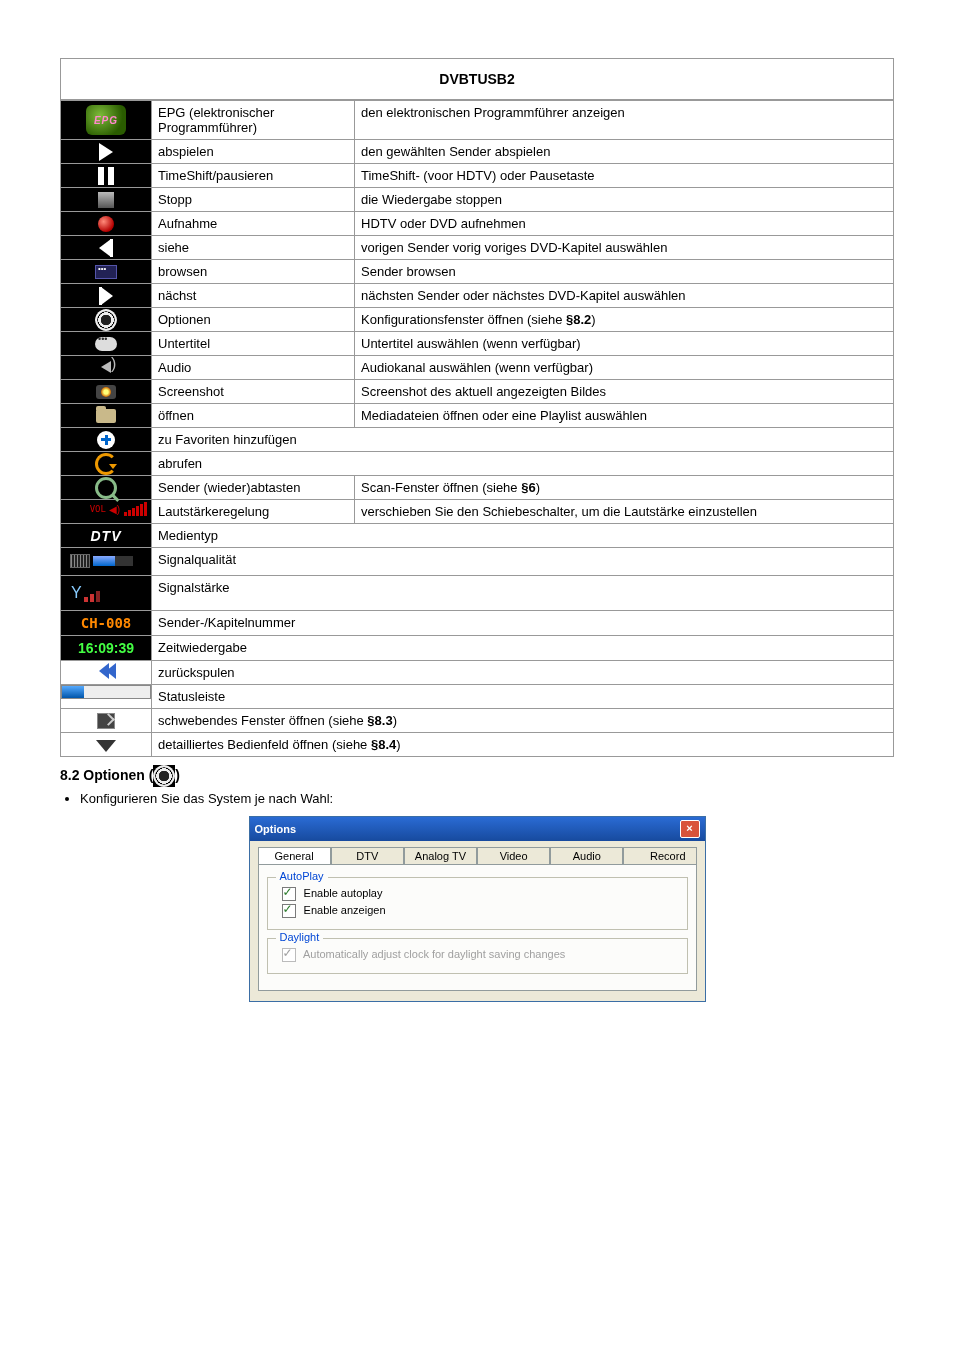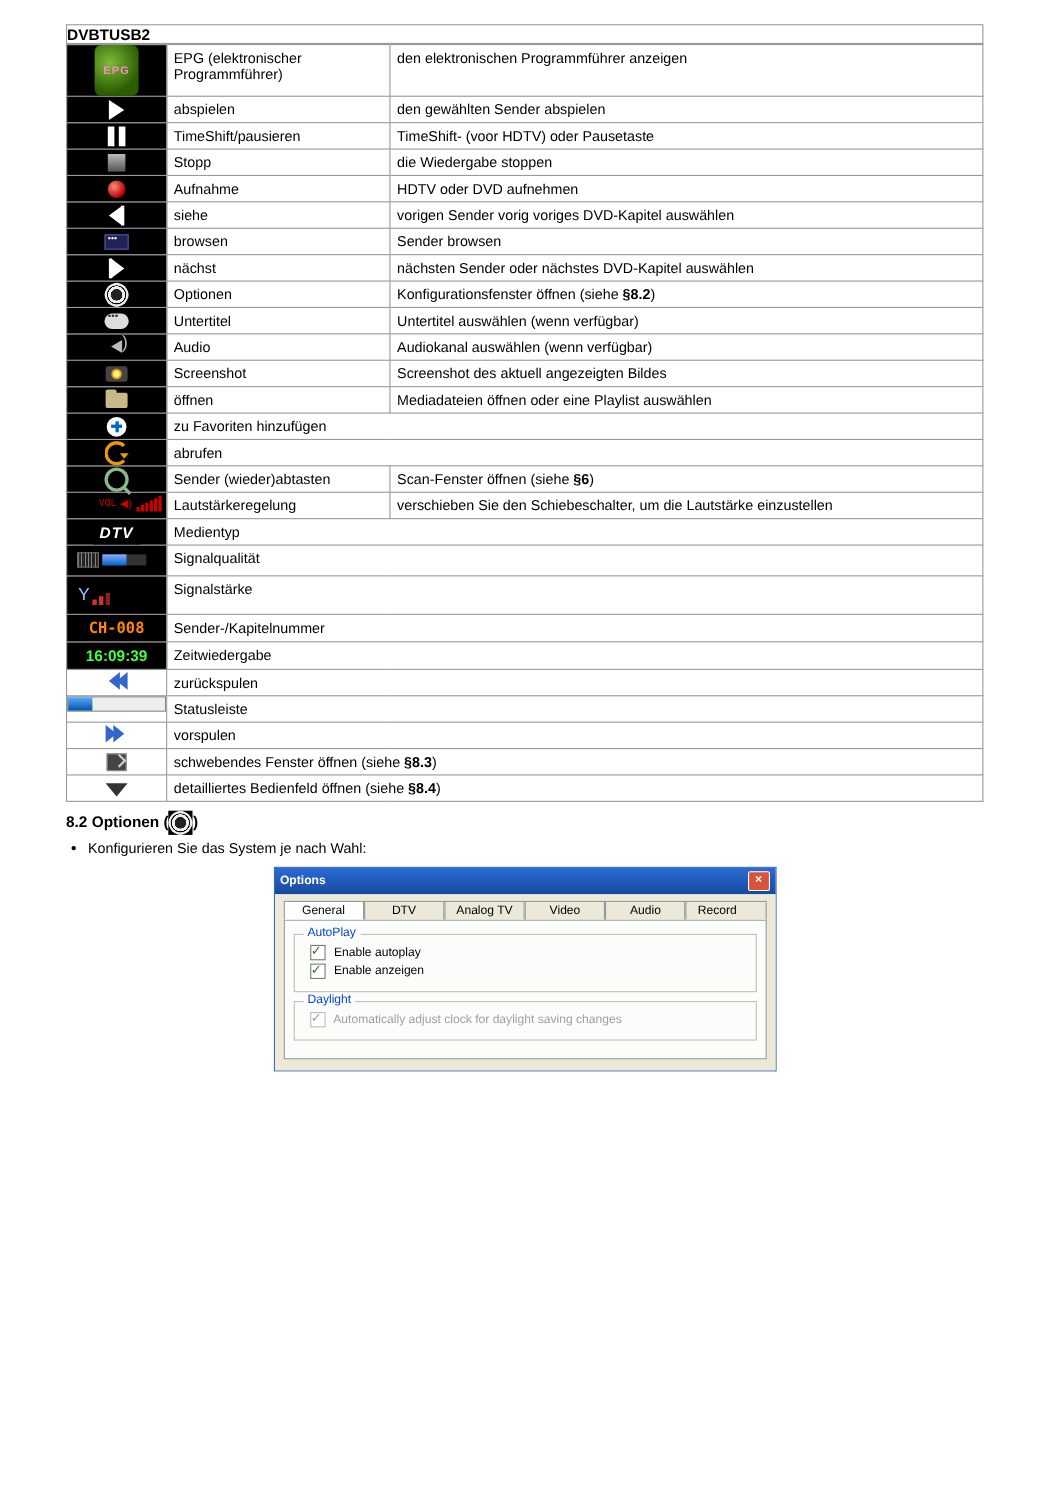--- a/index.html
+++ b/index.html
@@ -8,43 +8,44 @@
   font-size: 13px;
   color: #000;
   width: 954px;
   background: #fff;
 }
 .page {
   padding: 22px 60px 60px 60px;
 }
 .title-box {
   border: 1px solid #999;
-  padding: 0;
-  text-align: left;
+  padding: 12px;
+  text-align: center;
   font-weight: bold;
   font-size: 14px;
   margin-bottom: 0;
+  margin-top: 36px;
 }
 table.main {
   border-collapse: collapse;
   width: 100%;
 }
 table.main td {
   border: 1px solid #999;
   padding: 4px 6px;
   vertical-align: top;
 }
 .icon-cell {
   width: 90px;
   text-align: center;
   background: #000;
   padding: 0 !important;
   vertical-align: middle !important;
 }
-.icon-epg { background: radial-gradient(circle at 35% 35%, #7dbb3a, #2a5c00 70%); width: 40px; height: 46px; border-radius: 6px; display: inline-flex; align-items: center; justify-content: center; color: #f8c; font-weight: bold; font-size: 10px; letter-spacing: 1px; }
+.icon-epg { background: radial-gradient(circle at 35% 35%, #7dbb3a, #2a5c00 70%); width: 40px; height: 30px; border-radius: 6px; display: inline-flex; align-items: center; justify-content: center; color: #f8c; font-weight: bold; font-size: 10px; letter-spacing: 1px; font-style: italic; }
 .tri-right { width: 0; height: 0; border-top: 9px solid transparent; border-bottom: 9px solid transparent; border-left: 14px solid #fff; display: inline-block; vertical-align: middle;}
 .pausebars { display: inline-block; }
 .pausebars span { display:inline-block; width:6px; height:18px; background:#fff; margin:0 2px; vertical-align: middle;}
 .stopsq { display:inline-block; width:16px; height:16px; background:linear-gradient(#bbb,#555); vertical-align: middle;}
 .recdot { display:inline-block; width:16px; height:16px; border-radius:50%; background: radial-gradient(circle at 35% 35%, #ff8b7a, #b40000 70%); vertical-align: middle;}
 .prev-ico::before { content:''; display:inline-block; width:0;height:0; border-top:9px solid transparent;border-bottom:9px solid transparent;border-right:12px solid #fff; vertical-align: middle;}
 .prev-ico::after { content:''; display:inline-block; width:3px;height:18px; background:#fff; vertical-align: middle; margin-left:-1px;}
 .next-ico::before { content:''; display:inline-block; width:3px;height:18px; background:#fff; vertical-align: middle; margin-right:-1px;}
 .next-ico::after { content:''; display:inline-block; width:0;height:0; border-top:9px solid transparent;border-bottom:9px solid transparent;border-left:12px solid #fff; vertical-align: middle;}
 .browse-ico { display:inline-block; width:20px; height:12px; background:#225; border:1px solid #55a; position:relative; vertical-align: middle;}
@@ -324,24 +325,20 @@
           <td class="icon-cell" style="background:#fff"><span class="rew-ico"></span></td>
           <td colspan="2"><span>zurückspulen</span></td>
         </tr>
         <tr>
           <td class="status-cell">
             <div class="status-bar"></div>
           </td>
           <td colspan="2"><span>Statusleiste</span></td>
         </tr>
         <tr>
-          <td class="icon-cell" style="background:#fff"><span class="ff-ico"></span></td>
-          <td colspan="2"><span>vorspulen</span></td>
-        </tr>
-        <tr>
           <td class="icon-cell" style="background:#fff"><span class="float-ico"></span></td>
           <td colspan="2"><span>schwebendes Fenster öffnen (siehe </span><b>§8.3</b><span>)</span></td>
         </tr>
         <tr>
           <td class="icon-cell" style="background:#fff"><span class="expand-ico"></span></td>
           <td colspan="2"><span>detailliertes Bedienfeld öffnen (siehe </span><b>§8.4</b><span>)</span></td>
         </tr>
       </tbody>
   </table>
 
@@ -357,21 +354,21 @@
       <span>Options</span>
       <span class="close-btn">×</span>
     </div>
     <div class="dlg-body">
       <div class="tabstrip row2" id="tabs-row2">
           <div class="tab active" style="flex: 1 1 0%; text-align: center;">General</div>
           <div class="tab" style="flex: 1 1 0%; text-align: center;">DTV</div>
           <div class="tab" style="flex: 1 1 0%; text-align: center;">Analog TV</div>
           <div class="tab" style="flex: 1 1 0%; text-align: center;">Video</div>
           <div class="tab" style="flex: 1 1 0%; text-align: center;">Audio</div>
-          <div class="tab" style="flex: 1 1 0%; text-align: left;">Record</div>
+          <div class="tab" style="flex: 1 1 0%; text-align: right;">Record</div>
         </div>
       <div class="tabpage" id="tabpage">
           <div class="fieldset">
             <span class="legend">AutoPlay</span>
             <div class="checkbox-row">
       <span class="cb checked"></span>
       <span>Enable autoplay</span>
     </div>
             <div class="checkbox-row">
       <span class="cb checked"></span>

